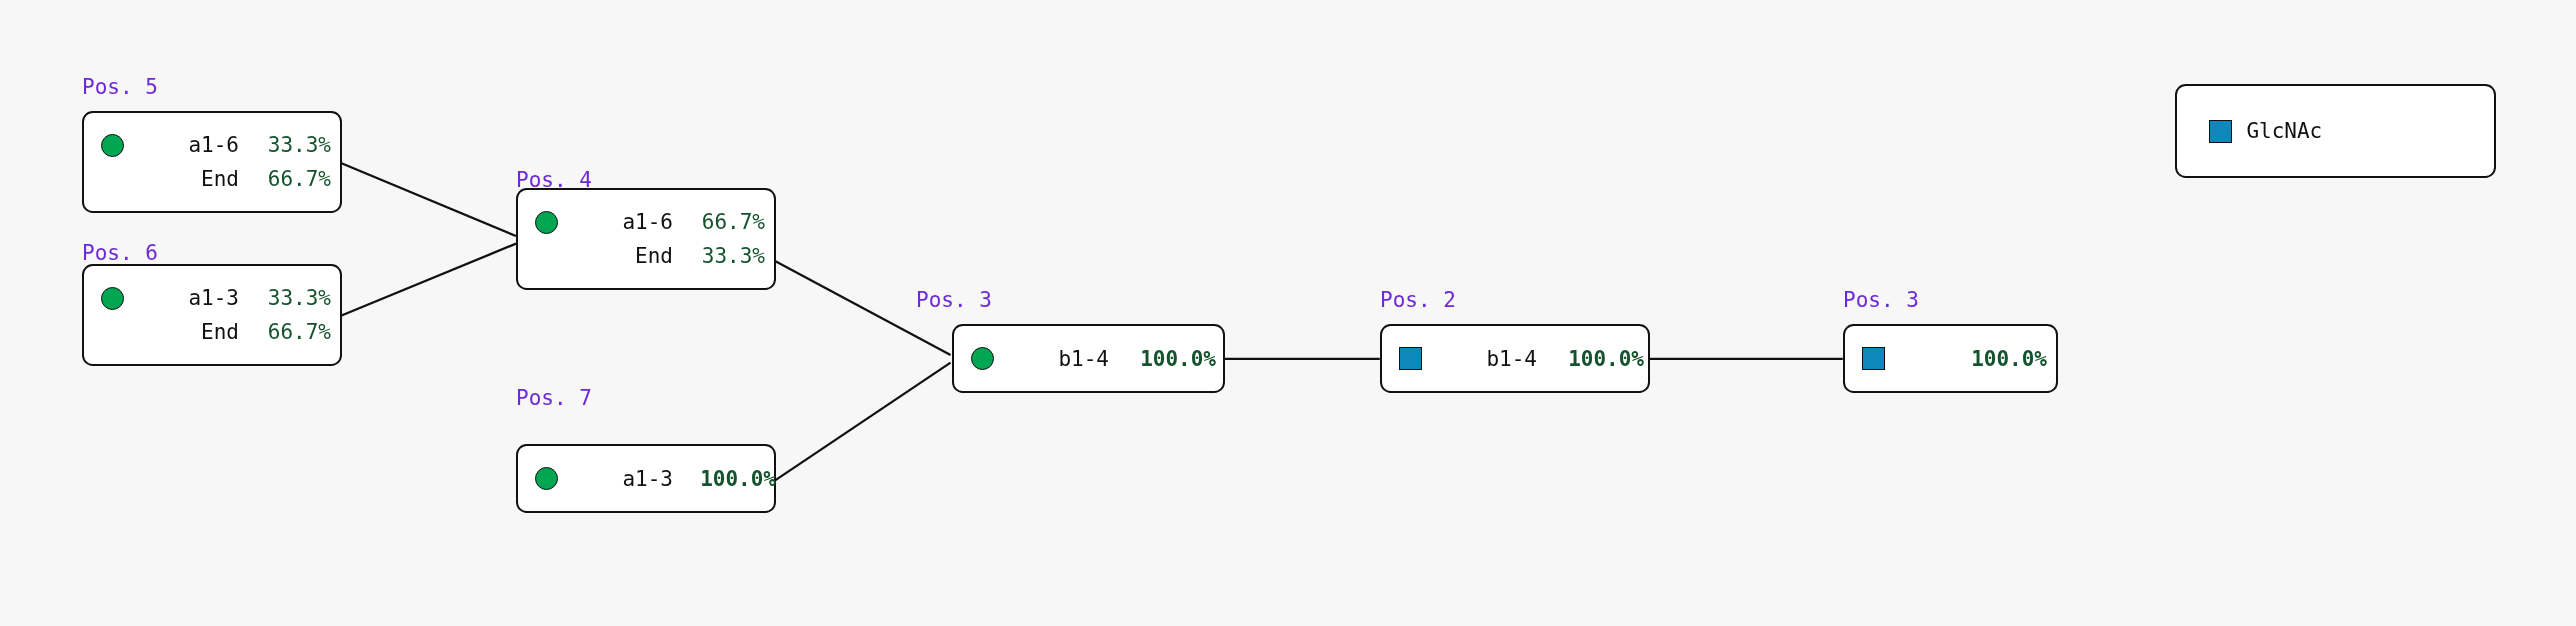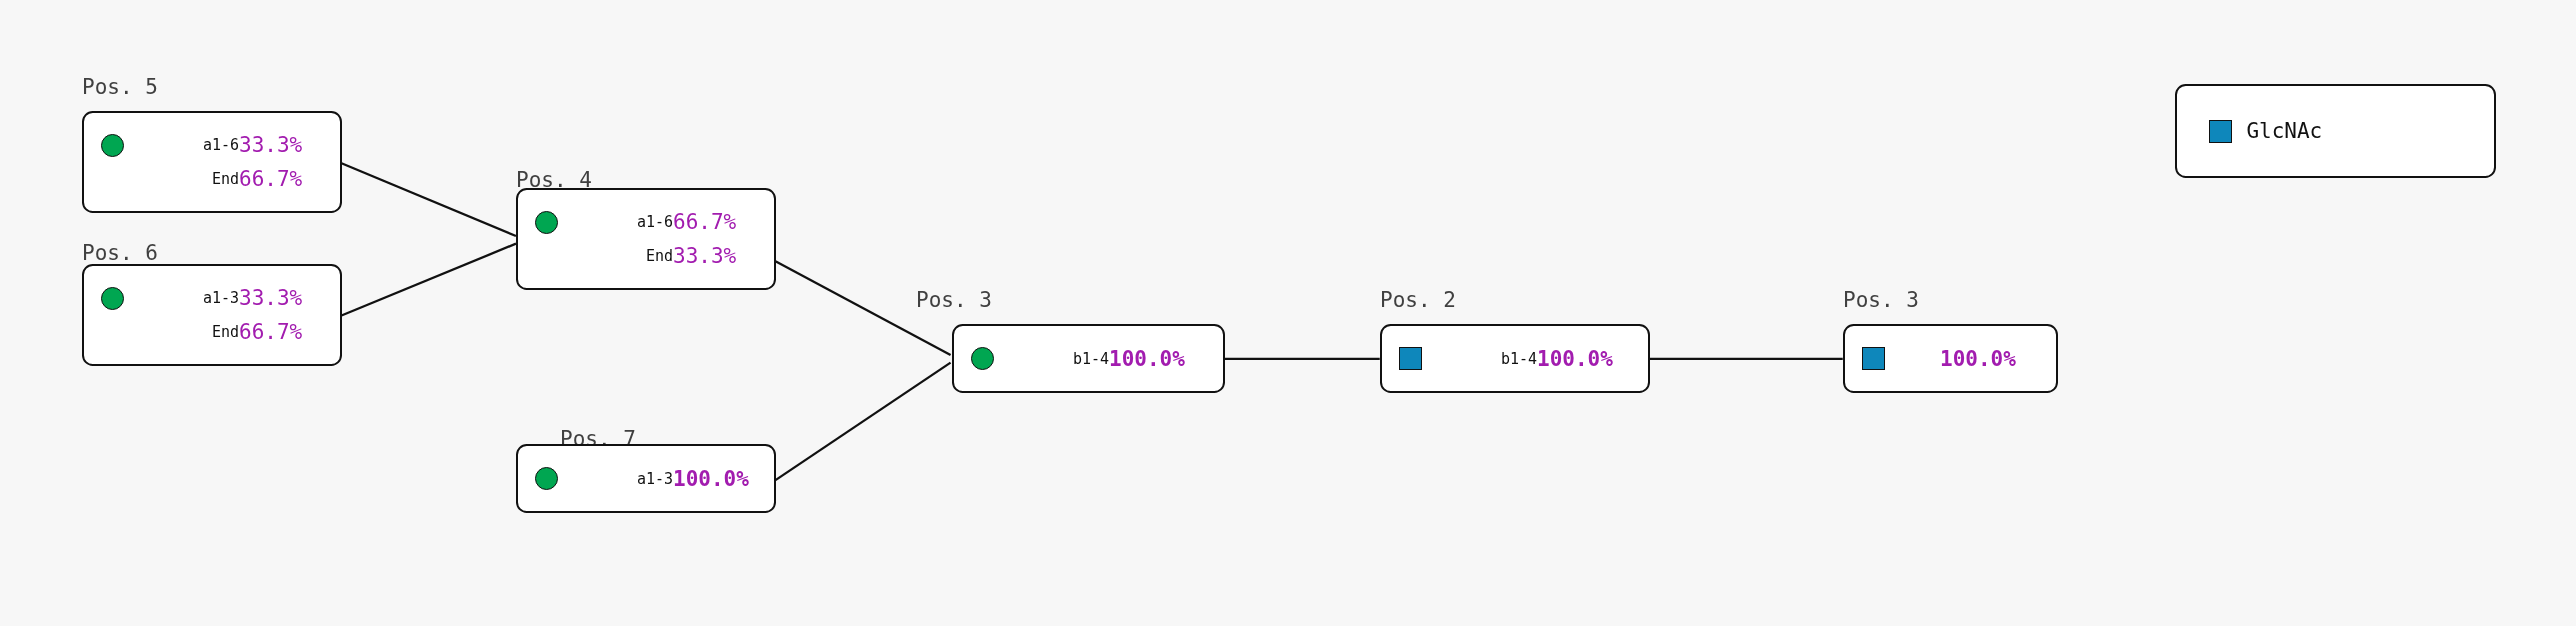--- a/index.html
+++ b/index.html
@@ -29,21 +29,21 @@
     box-sizing: border-box;
     background: #ffffff;
     border: 2.3px solid #111111;
     border-radius: 10.7px;
     display: flex;
     flex-direction: column;
     justify-content: center;
   }
   .node-caption {
     position: absolute;
-    color: #404040;
+    color: #6d28d9;
     font-size: 21px;
     letter-spacing: 0px;
     white-space: pre;
     font-family: "DejaVu Sans Mono", "Liberation Mono", monospace;
   }
   .node-row {
     display: flex;
     flex-direction: row;
     align-items: center;
     height: 34px;
@@ -66,29 +66,29 @@
   .sym-square {
     width: 23px;
     height: 23px;
     background: #0E87BB;
     border: 1.5px solid #111111;
     box-sizing: border-box;
   }
   .link-cell {
     flex: 0 0 auto;
     text-align: right;
-    font-size: 15px;
+    font-size: 21px;
     color: #111111;
     white-space: pre;
   }
   .pct-cell {
     flex: 0 0 auto;
-    text-align: left;
-    font-size: 21px;
-    color: #a21caf;
+    text-align: right;
+    font-size: 21px;
+    color: #14532d;
     white-space: pre;
   }
   .pct-cell.bold {
     font-weight: bold;
   }
   .legend {
     position: absolute;
     box-sizing: border-box;
     background: #ffffff;
     border: 2.3px solid #111111;
@@ -172,21 +172,21 @@
       <span class="link-cell" style="width:98px;">a1-6</span>
       <span class="pct-cell" style="width:92px;">66.7%</span>
     </div>
     <div class="node-row">
       <span class="icon-cell"></span>
       <span class="link-cell" style="width:98px;">End</span>
       <span class="pct-cell" style="width:92px;">33.3%</span>
     </div>
   </div>
 
-  <div class="node-caption" style="left:516px; top:427px;margin-left:44px;">Pos. 7</div>
+  <div class="node-caption" style="left:516px; top:386px;">Pos. 7</div>
   <div class="node" style="left:516px; top:444px; width:260px; height:69px;">
     <div class="node-row">
       <span class="icon-cell">
           <span class="sym-circle"></span>
         </span>
       <span class="link-cell" style="width:98px;">a1-3</span>
       <span class="pct-cell bold" style="width:103px;">100.0%</span>
     </div>
   </div>
 

